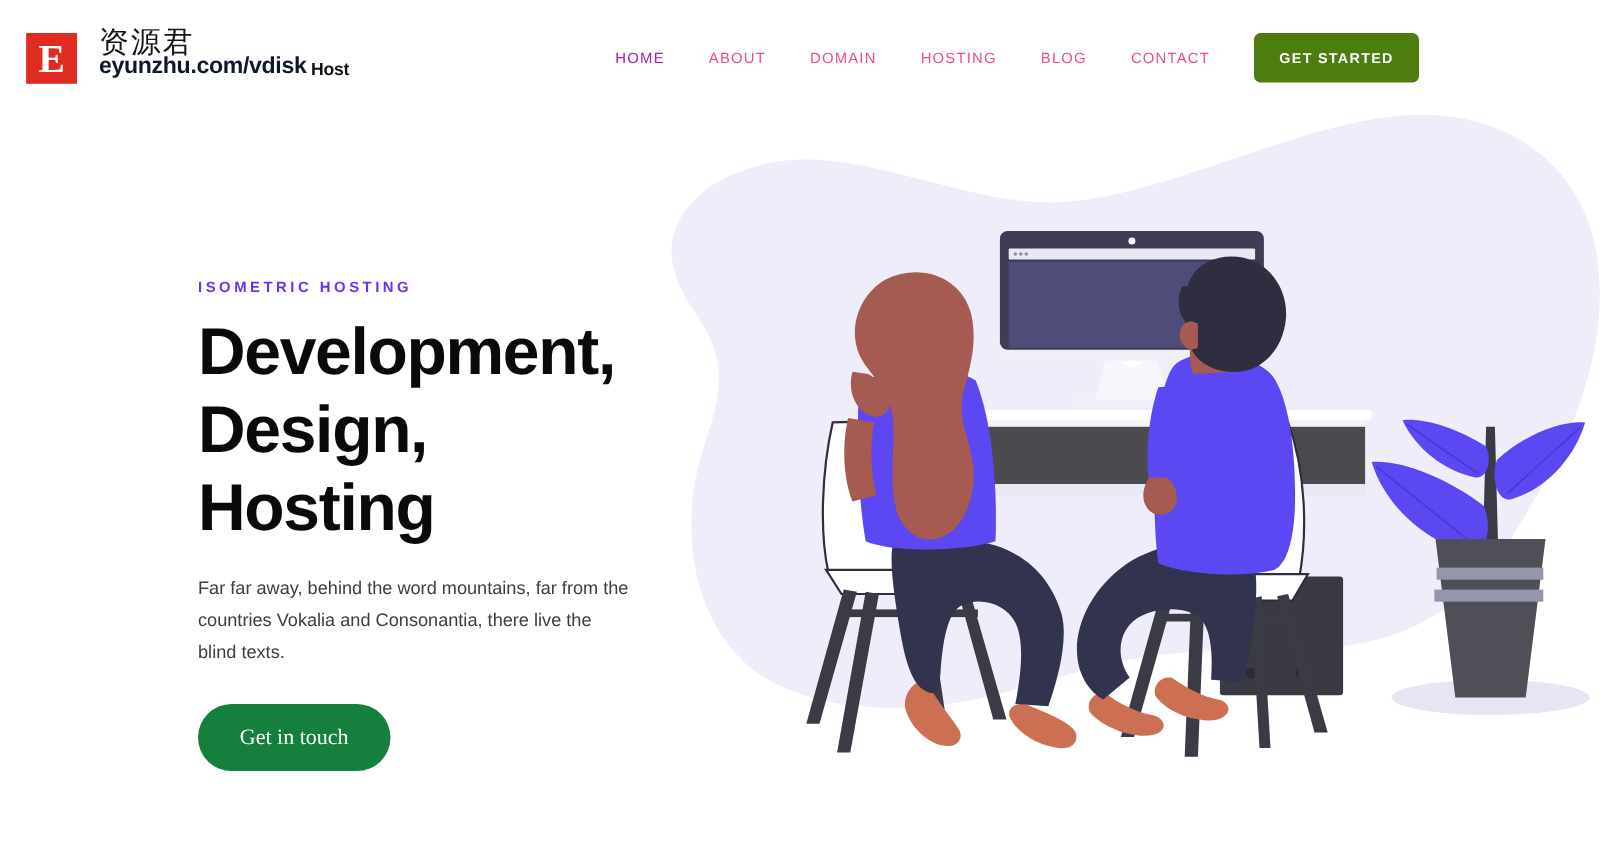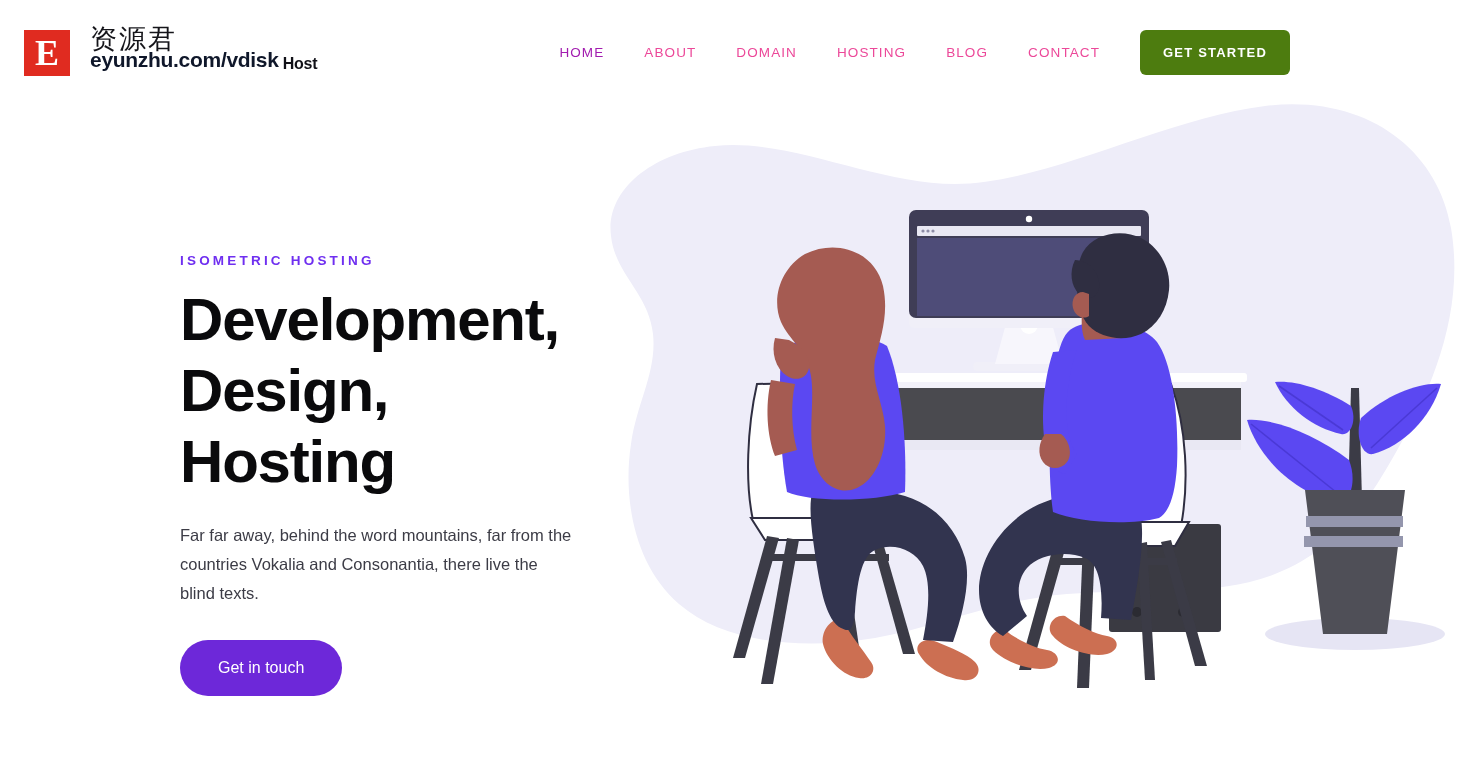--- a/index.html
+++ b/index.html
@@ -82,23 +82,23 @@
   }
   .hero-title {
     font-size: 60px; line-height: 71px; font-weight: bold;
     color: #0a0a0c; letter-spacing: -1.2px; margin-bottom: 24px;
   }
   .hero-para {
     font-size: 16.5px; line-height: 29px; color: #3c3c46;
     width: 395px; margin-bottom: 32px;
   }
   .btn-touch {
-    display: inline-block; background: #6d28d9; color: #fff;
-    font-size: 16px; border: none; border-radius: 40px;
-    padding: 19px 38px; cursor: pointer;
+    display: inline-block; background: #15803d; color: #fff;
+    font-size: 20px; border: none; border-radius: 40px;
+    padding: 19px 38px; cursor: pointer; font-family: Liberation Serif, serif;
   }
 
   
   .illus { position: absolute; left: 575px; top: 88px; width: 895px; height: 610px; }
   .illus svg { display: block; width: 100%; height: 100%; }
 </style>
 </head>
 <body>
 
 <div class="page">

